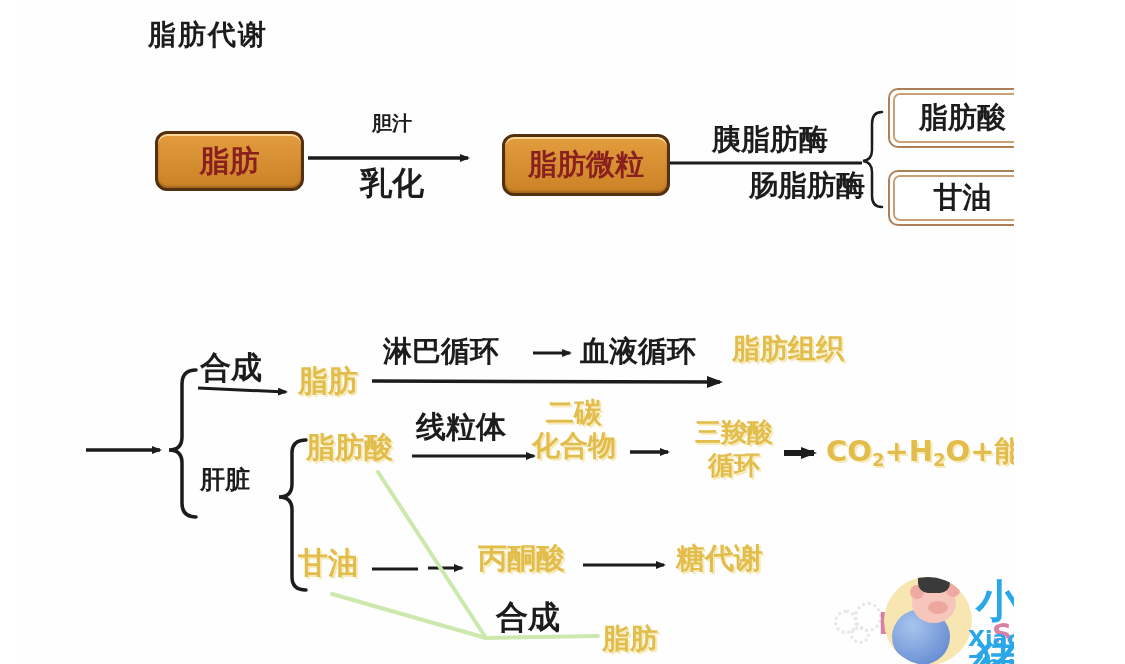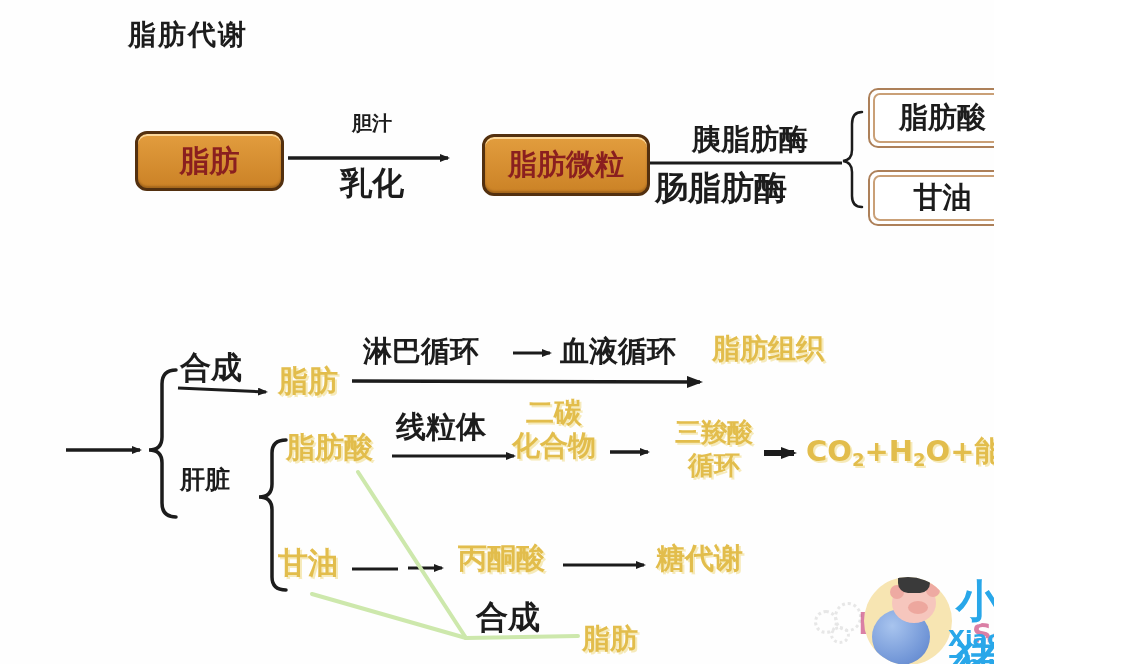--- a/index.html
+++ b/index.html
@@ -1,18 +1,18 @@
 <!DOCTYPE html>
 <html><head>
 <meta charset="utf-8">
 <style>
   html,body{margin:0;padding:0;background:#ffffff;}
   #canvas{
     position:relative; width:994px; height:664px; overflow:hidden;
-    background:#fefefe; font-family:"DejaVu Sans", sans-serif;
+    background:#fefefe; font-family:"DejaVu Sans", sans-serif;margin-left:20px;
   }
   .lbl{position:absolute; font-weight:bold; color:#1c1c1c; white-space:nowrap; line-height:1.1;}
   .ylw{color:#e2bd4c; text-shadow:2px 2px 0 rgba(246,233,182,0.95);}
   .stack{text-align:center; white-space:normal;}
   .obox{
     position:absolute; display:flex; align-items:center; justify-content:center;
     background:linear-gradient(#e29d3e,#cb8226); border:3px solid #53300f; border-radius:12px;
     box-shadow:inset 0 2px 0 rgba(255,226,170,.85), inset 0 -2px 2px rgba(90,50,10,.35);
     font-weight:bold; color:#8a1f1f;
   }
@@ -81,21 +81,21 @@
     <line x1="466" y1="638" x2="578" y2="636" stroke="#cde8ac" stroke-width="4" stroke-linecap="round"></line>
   </svg>
 
   <div class="lbl" style="left:128px; top:20px; font-size:28px; letter-spacing:2px;">脂肪代谢</div>
 
   <div class="obox" style="left:135px; top:131px; width:143px; height:54px; font-size:30px;">脂肪</div>
   <div class="lbl" style="left:312px; top:112px; width:120px; text-align:center; font-size:20px;">胆汁</div>
   <div class="lbl" style="left:312px; top:166px; width:120px; text-align:center; font-size:32px;">乳化</div>
   <div class="obox" style="left:482px; top:134px; width:162px; height:56px; font-size:29px;">脂肪微粒</div>
   <div class="lbl" style="left:655px; top:124px; width:190px; text-align:center; font-size:29px;">胰脂肪酶</div>
-  <div class="lbl" style="left:655px; top:170px; width:190px; text-align:left; font-size:33px;">肠脂肪酶</div>
+  <div class="lbl" style="left:655px; top:170px; width:190px; text-align:right; font-size:29px;">肠脂肪酶</div>
   <div class="fbox" style="left:868px; top:88px; width:145px; height:56px; font-size:29px;">脂肪酸</div>
   <div class="fbox" style="left:868px; top:170px; width:145px; height:52px; font-size:29px;">甘油</div>
 
   <div class="lbl" style="left:180px; top:350px; font-size:31px;">合成</div>
   <div class="lbl ylw" style="left:278px; top:364px; font-size:30px;">脂肪</div>
   <div class="lbl" style="left:363px; top:336px; font-size:29px;">淋巴循环</div>
   <div class="lbl ylw" style="left:712px; top:334px; font-size:28px;">脂肪组织</div>
   <div class="lbl" style="left:560px; top:336px; font-size:29px;">血液循环</div>
   <div class="lbl" style="left:180px; top:466px; font-size:25px;">肝脏</div>
   <div class="lbl ylw" style="left:286px; top:432px; font-size:29px;">脂肪酸</div>

